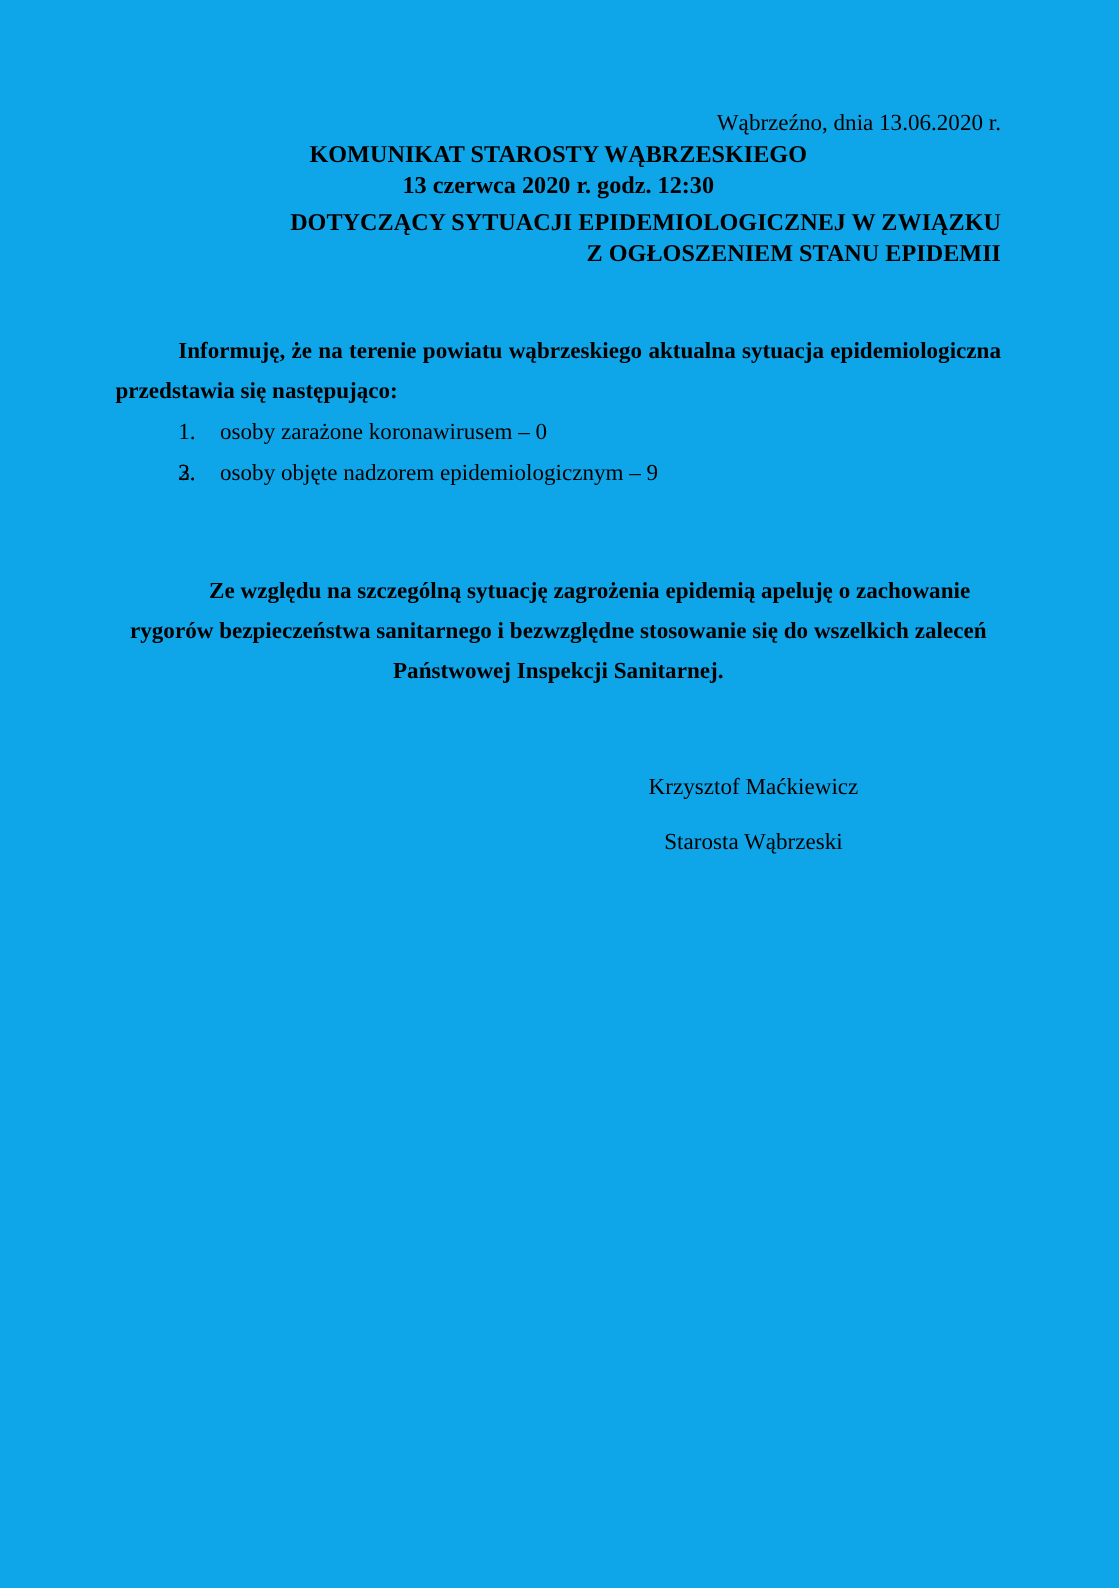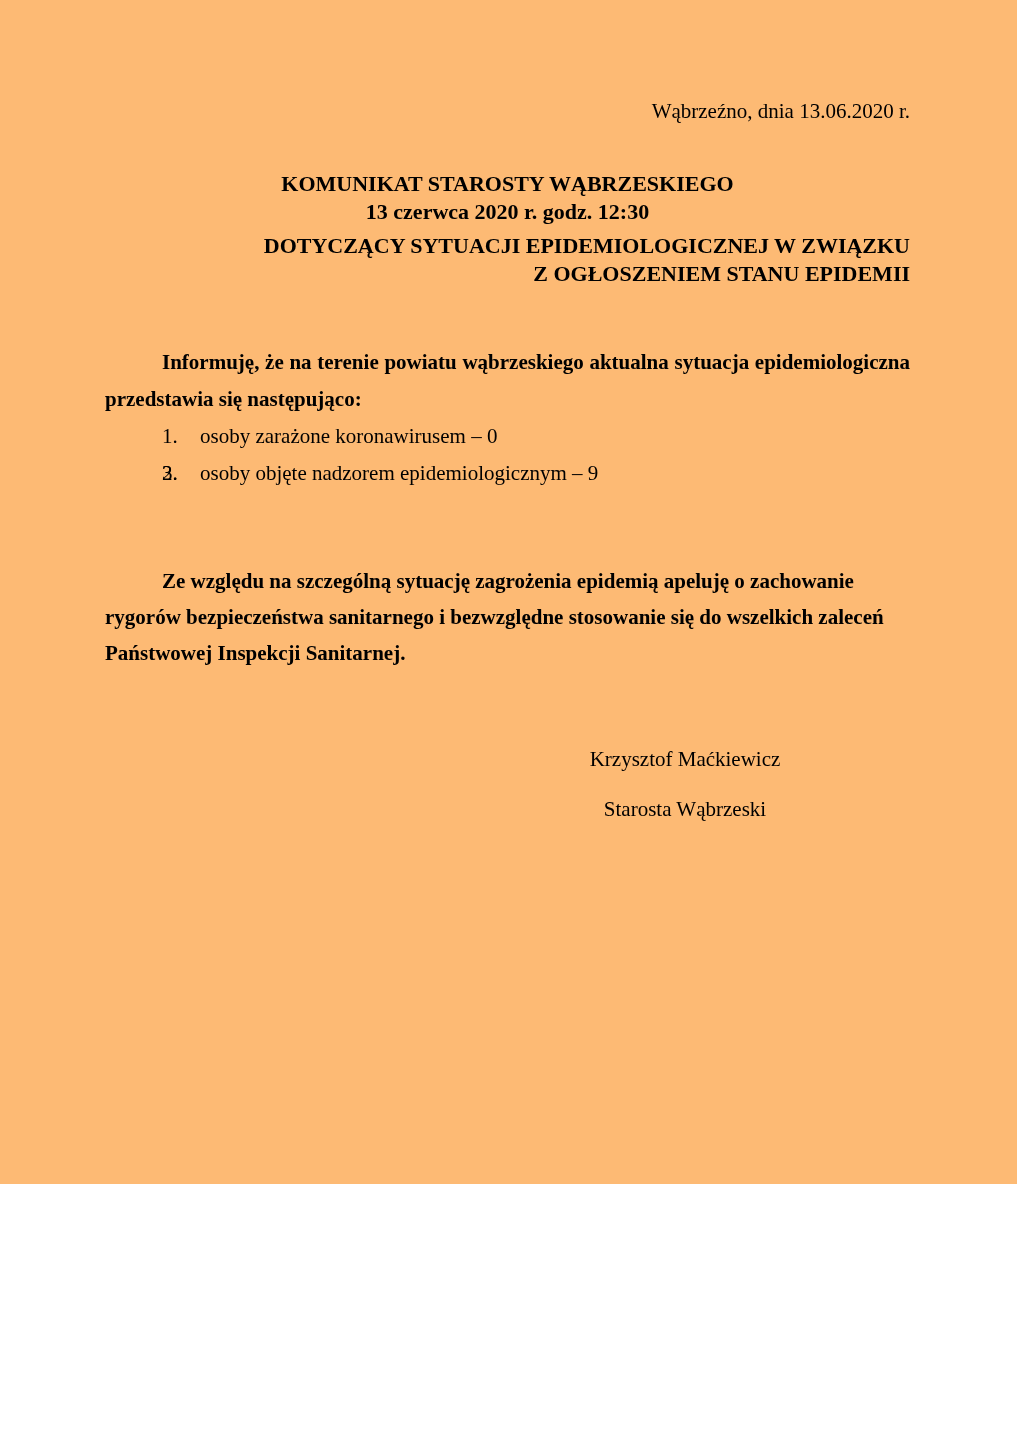--- a/index.html
+++ b/index.html
@@ -1,32 +1,31 @@
 <!DOCTYPE html>
 <html><head>
 <meta charset="utf-8">
 <style>
   * { margin: 0; padding: 0; box-sizing: border-box; }
   html, body { background: #ffffff; }
   .page {
     width: 1017px;
-    height: 1184px;
-    background: #fdba74;
+    height: 1444px;
+    background: #0ea5e9;
     color: #000000;
     font-family: "Liberation Serif", serif;
     font-size: 21px;
     padding: 96px 107px 0 105px;
     overflow: hidden;
   }
   .date-line {
     text-align: right;
     line-height: 30px;
   }
   .title-block {
-    margin-top: 44px;
     text-align: center;
     font-weight: bold;
     font-size: 22px;
     line-height: 28px;
   }
   .subtitle-block {
     margin-top: 6px;
     text-align: right;
     font-weight: bold;
     font-size: 22px;
@@ -48,20 +47,21 @@
     padding-left: 95px;
     line-height: 37px;
   }
   .list-item .num {
     position: absolute;
     left: 57px;
   }
   .appeal-para {
     margin-top: 71px;
     font-weight: bold;
+    text-align: center;
     text-indent: 57px;
     line-height: 36px;
   }
   .info-para {
     margin-top: 36px;
     text-align: justify;
     text-align-last: left;
     text-indent: 57px;
     line-height: 36px;
   }

